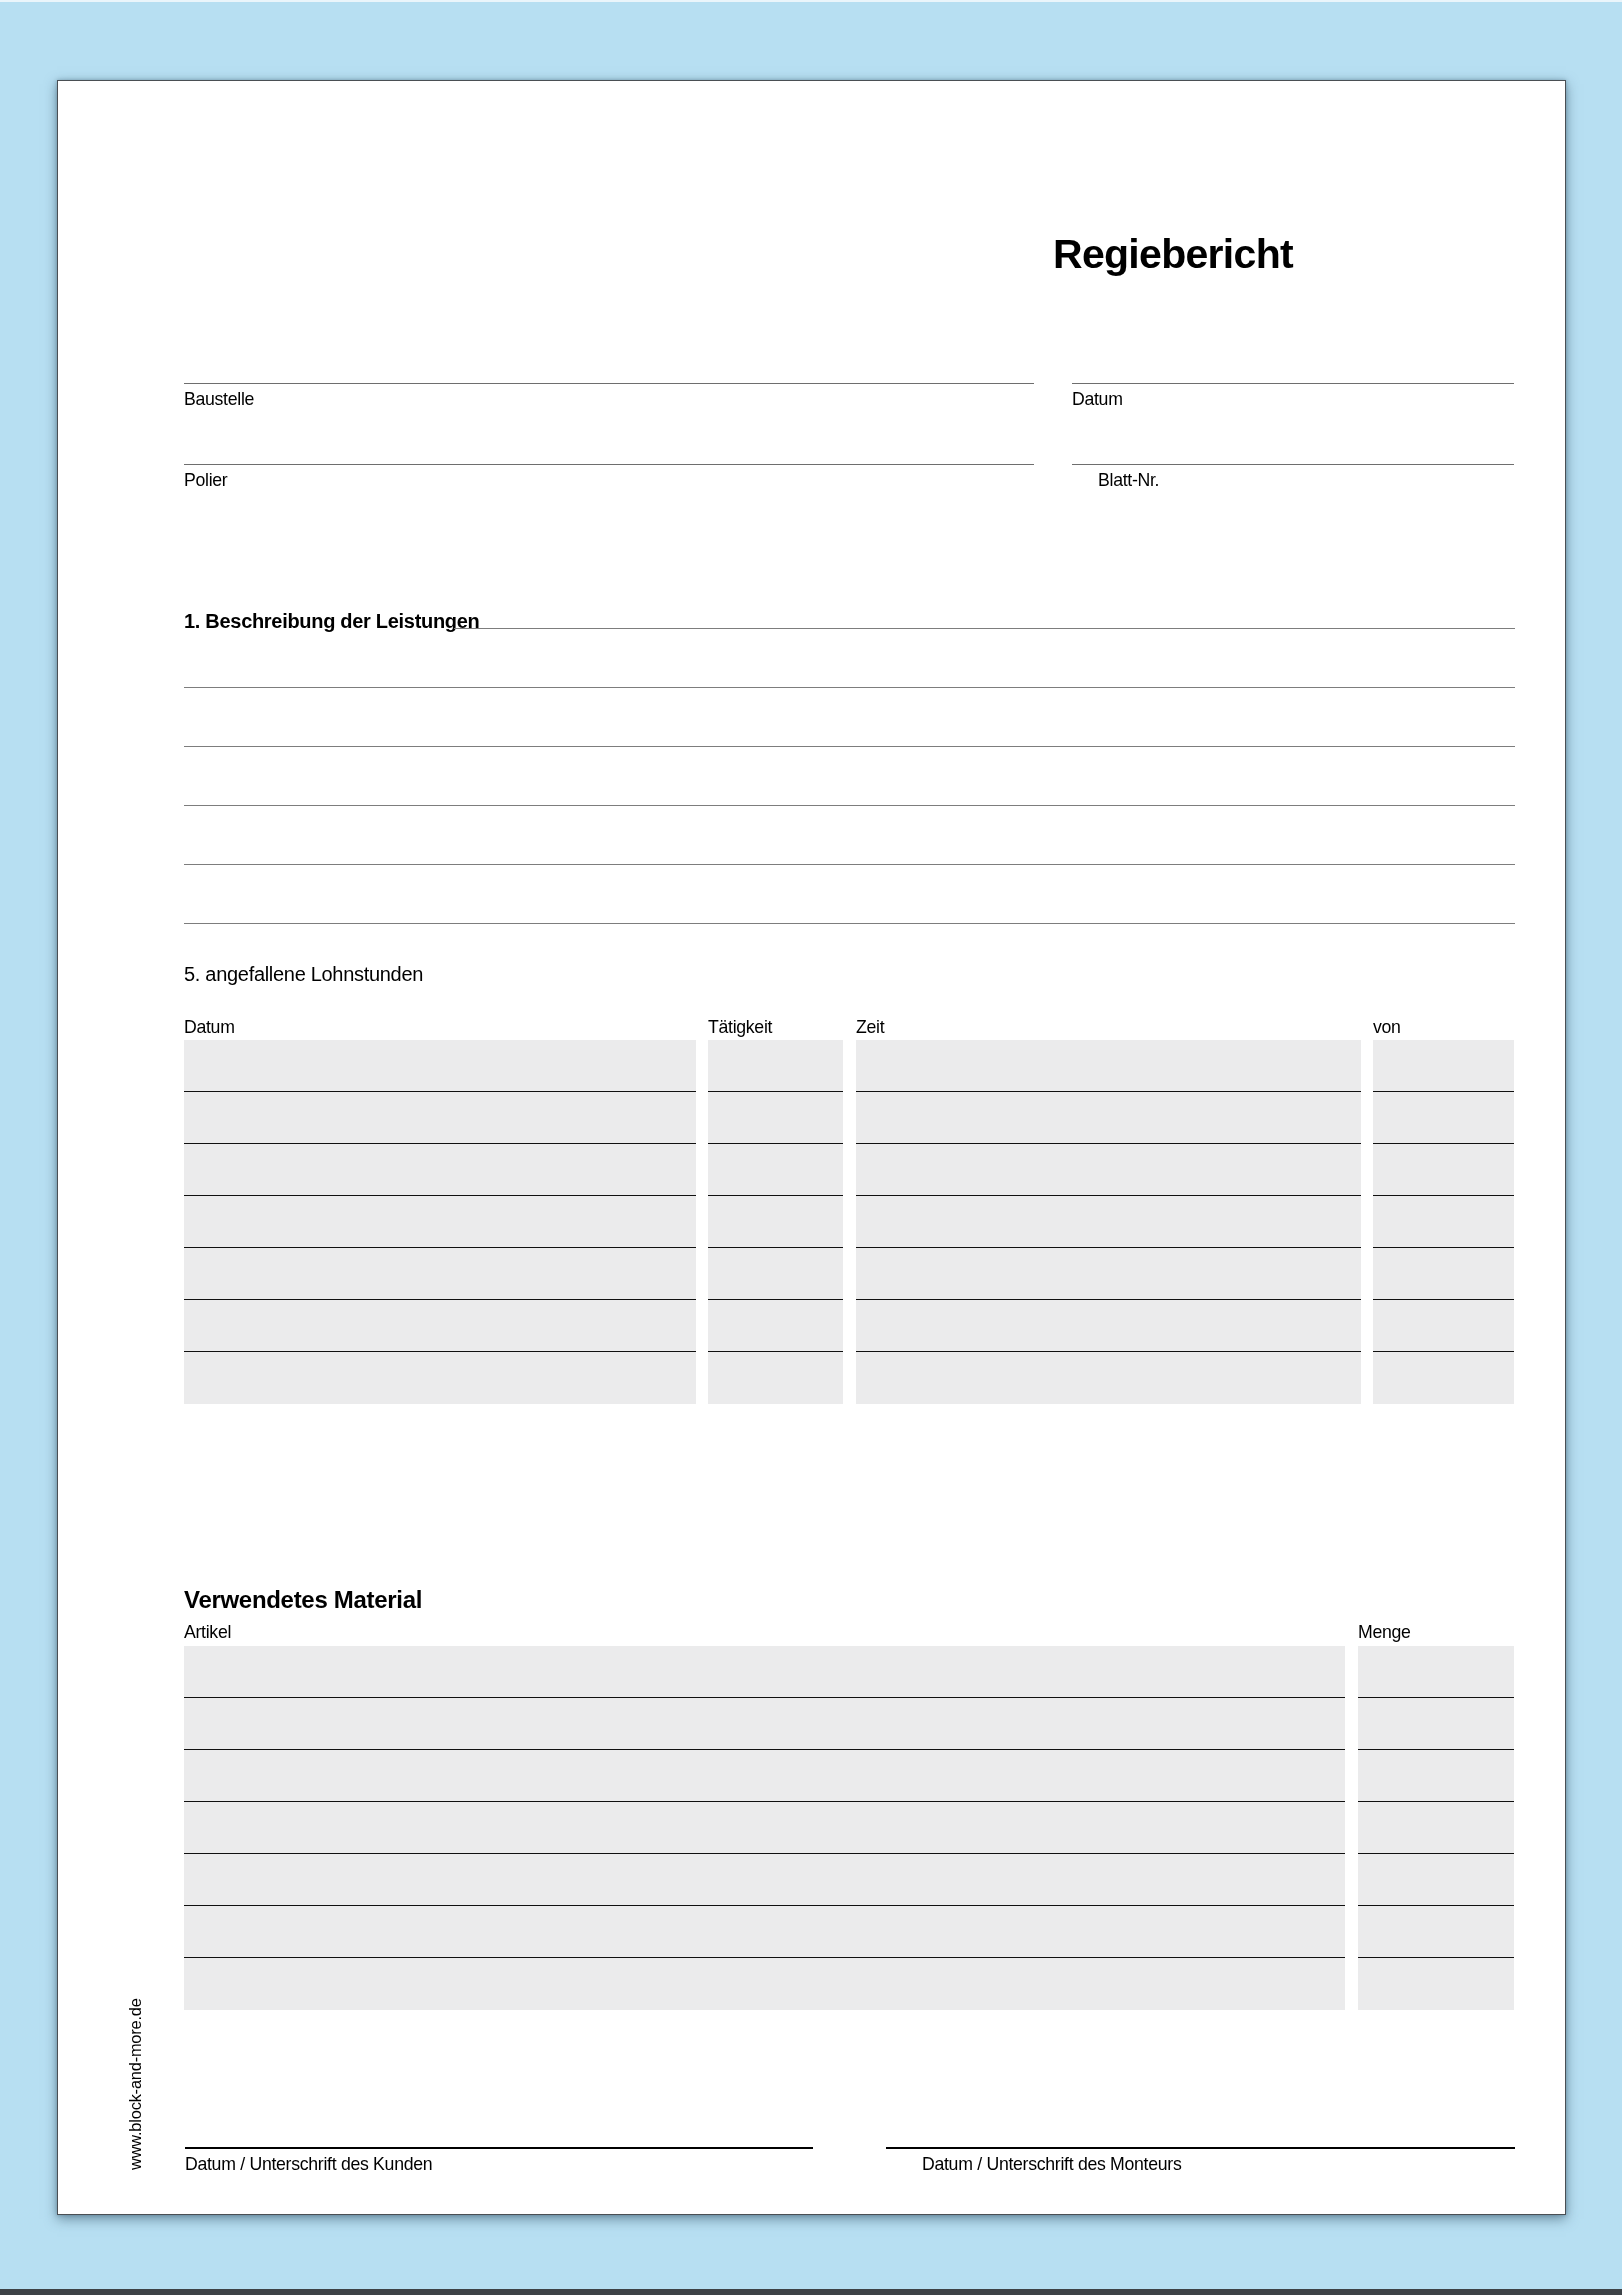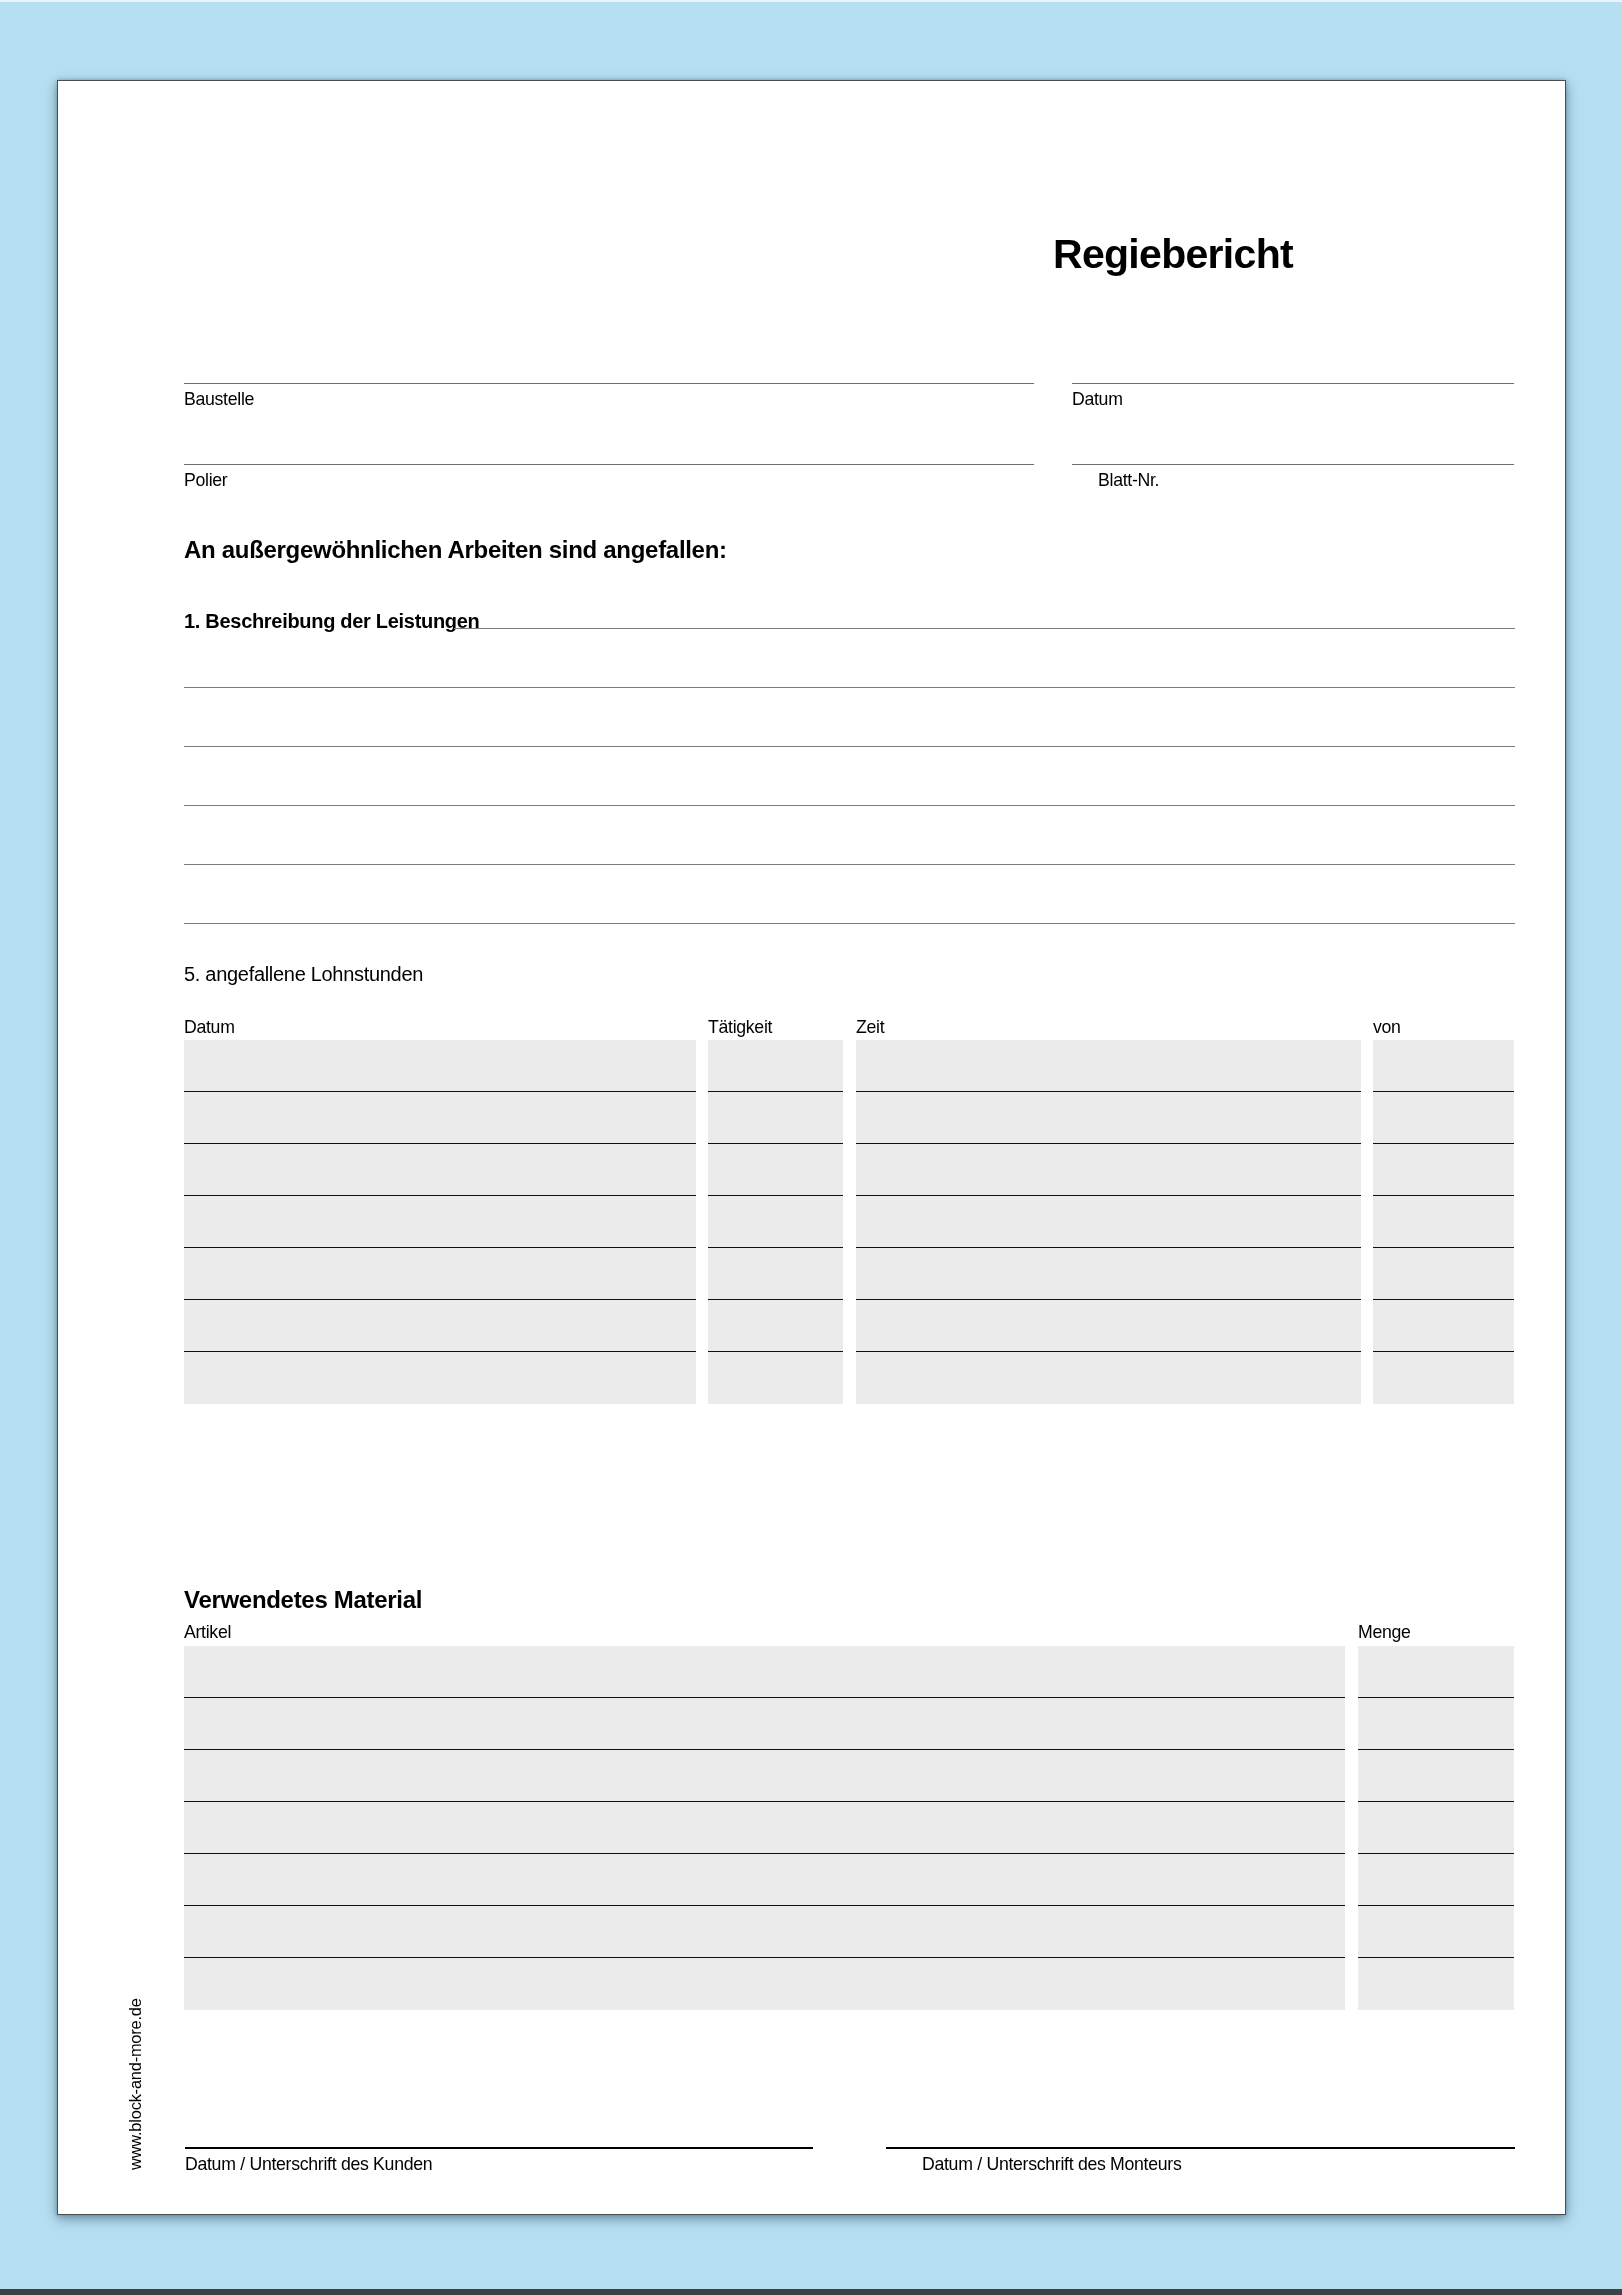--- a/index.html
+++ b/index.html
@@ -64,21 +64,20 @@
     <div class="abs fline" style="left:126px;top:302px;width:850px;"></div>
     <div class="abs fline" style="left:1014px;top:302px;width:442px;"></div>
     <div class="abs lbl cond" style="left:126px;top:308px;">Baustelle</div>
     <div class="abs lbl cond" style="left:1014px;top:308px;">Datum</div>
 
     <div class="abs fline" style="left:126px;top:383px;width:850px;"></div>
     <div class="abs fline" style="left:1014px;top:383px;width:442px;"></div>
     <div class="abs lbl cond" style="left:126px;top:389px;">Polier</div>
     <div class="abs lbl cond" style="left:1014px;top:389px;margin-left:26px;">Blatt-Nr.</div>
 
-    <div class="abs h1 cond" style="left:126px;top:455px;">An außergewöhnlichen Arbeiten sind angefallen:</div>
 
     <div class="abs sub cond" style="left:126px;top:529px;font-weight:bold;">1. Beschreibung der Leistungen</div>
     <div class="abs dline" style="left:396px;top:547px;width:1061px;"></div>
     <div class="abs dline" style="left:126px;top:606px;width:1331px;"></div>
     <div class="abs dline" style="left:126px;top:665px;width:1331px;"></div>
     <div class="abs dline" style="left:126px;top:724px;width:1331px;"></div>
     <div class="abs dline" style="left:126px;top:783px;width:1331px;"></div>
     <div class="abs dline" style="left:126px;top:842px;width:1331px;"></div>
 
     <div class="abs sub cond" style="left:126px;top:882px;">5. angefallene Lohnstunden</div>

